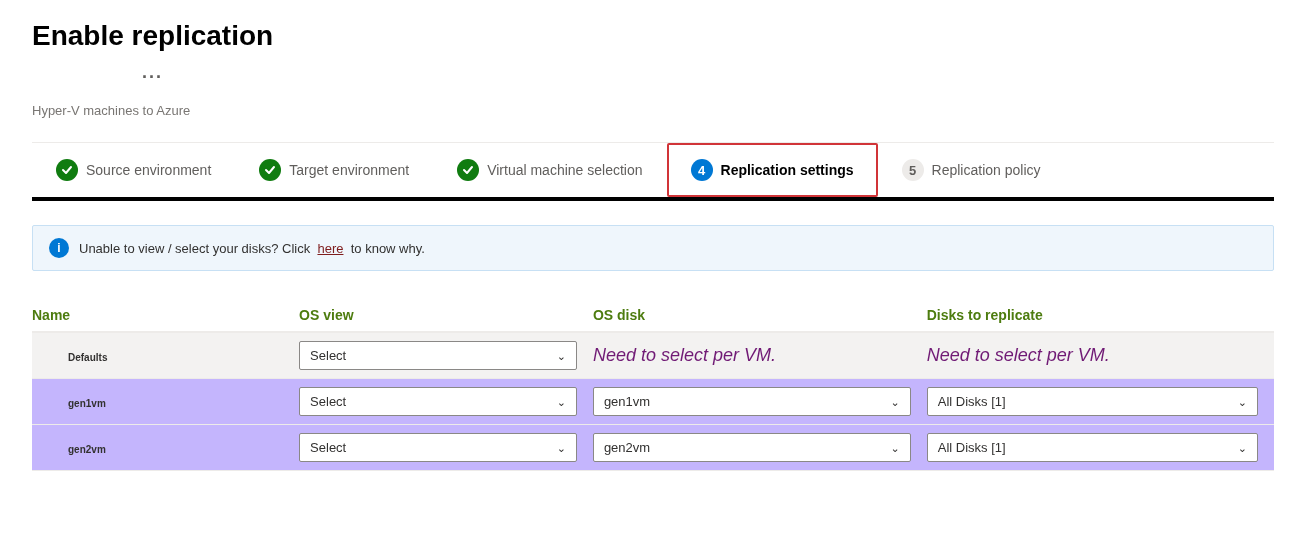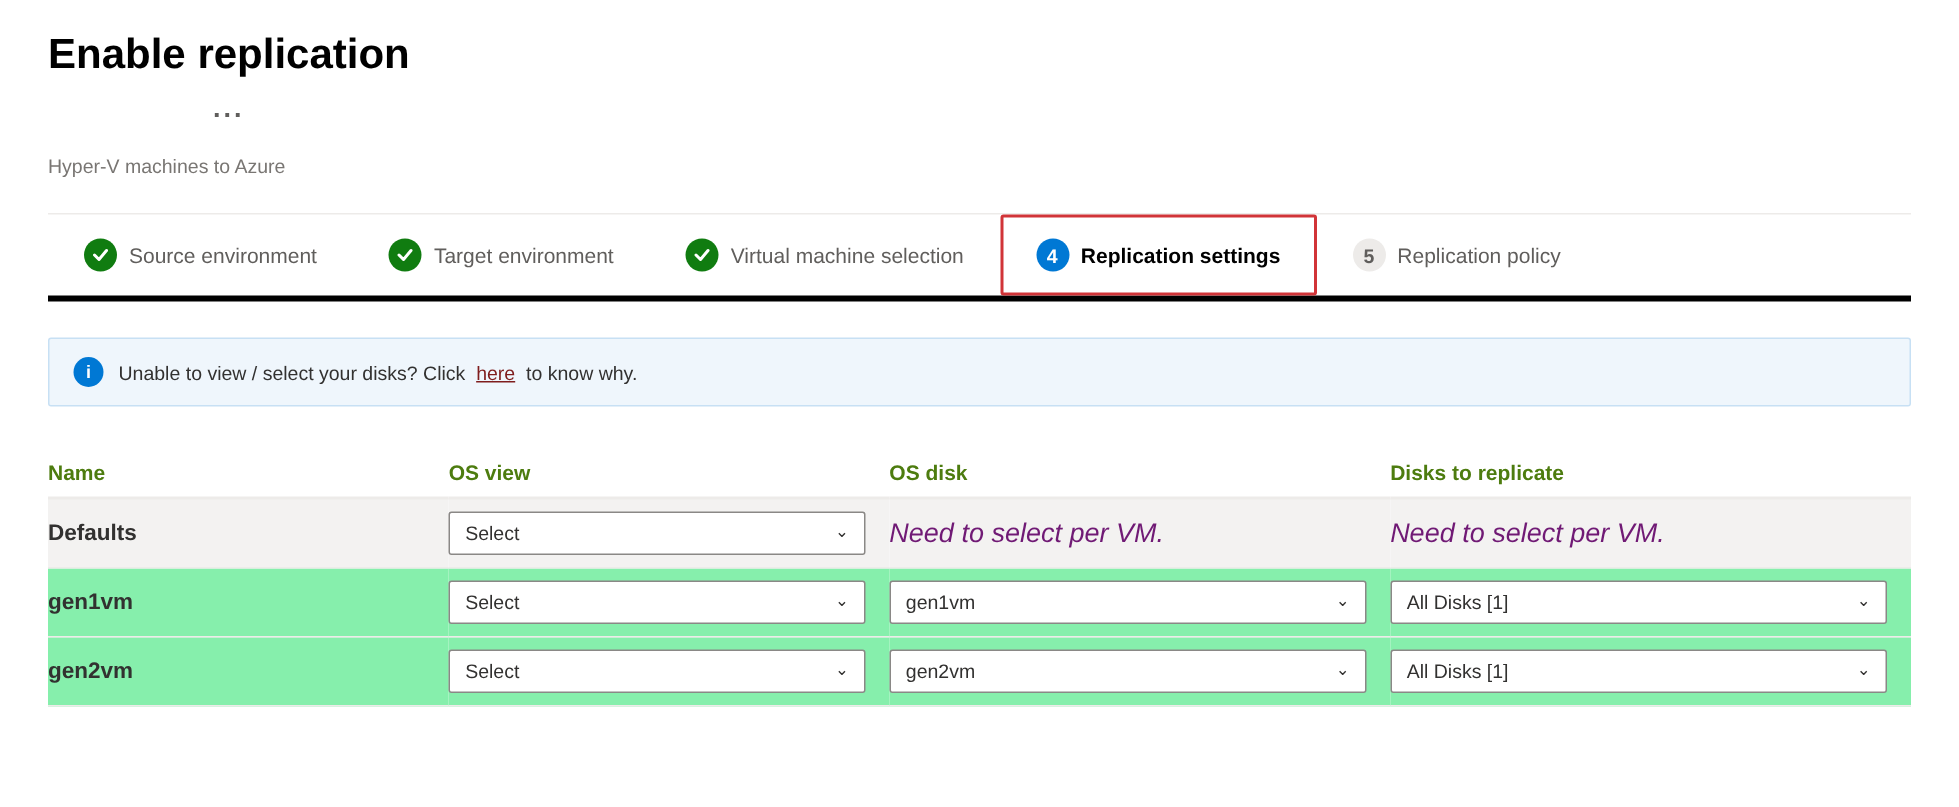--- a/index.html
+++ b/index.html
@@ -141,31 +141,31 @@
     }
     .data-table td {
       padding: 8px 16px 8px 0;
       border-bottom: 1px solid #edebe9;
       vertical-align: middle;
     }
     .data-table tr.defaults-row td {
       background: #f3f2f1;
     }
     .data-table tr.vm-row td {
-      background: #86efac;
+      background: #c4b5fd;
     }
 
     .col-name { width: 200px; }
     .col-ostype { width: 220px; }
     .col-osdisk { width: 250px; }
     .col-disks { width: 260px; }
 
     .select-dropdown {
       display: flex;
-      align-items: flex-start;
+      align-items: flex-end;
       justify-content: space-between;
       border: 1px solid #8a8886;
       border-radius: 2px;
       padding: 6px 10px;
       background: #fff;
       cursor: pointer;
       font-size: 13px;
       color: #323130;
       min-width: 160px;
       width: 100%;
@@ -174,21 +174,22 @@
       font-size: 11px;
       color: #323130;
     }
     .need-select-text {
       font-size: 18px;
       color: #701a75;
       font-style: italic;
     }
     .name-cell {
       font-weight: 600;
-      font-size: 15px;
+      font-size: 10px;
+      margin-left: 36px;
     }
     .name-cell.defaults {
       font-weight: 700;
     }
   </style>
 </head>
 <body>
 
 <div style="display:flex; align-items:baseline; gap:10px; margin-bottom:4px;">
   <h1 class="page-title">

